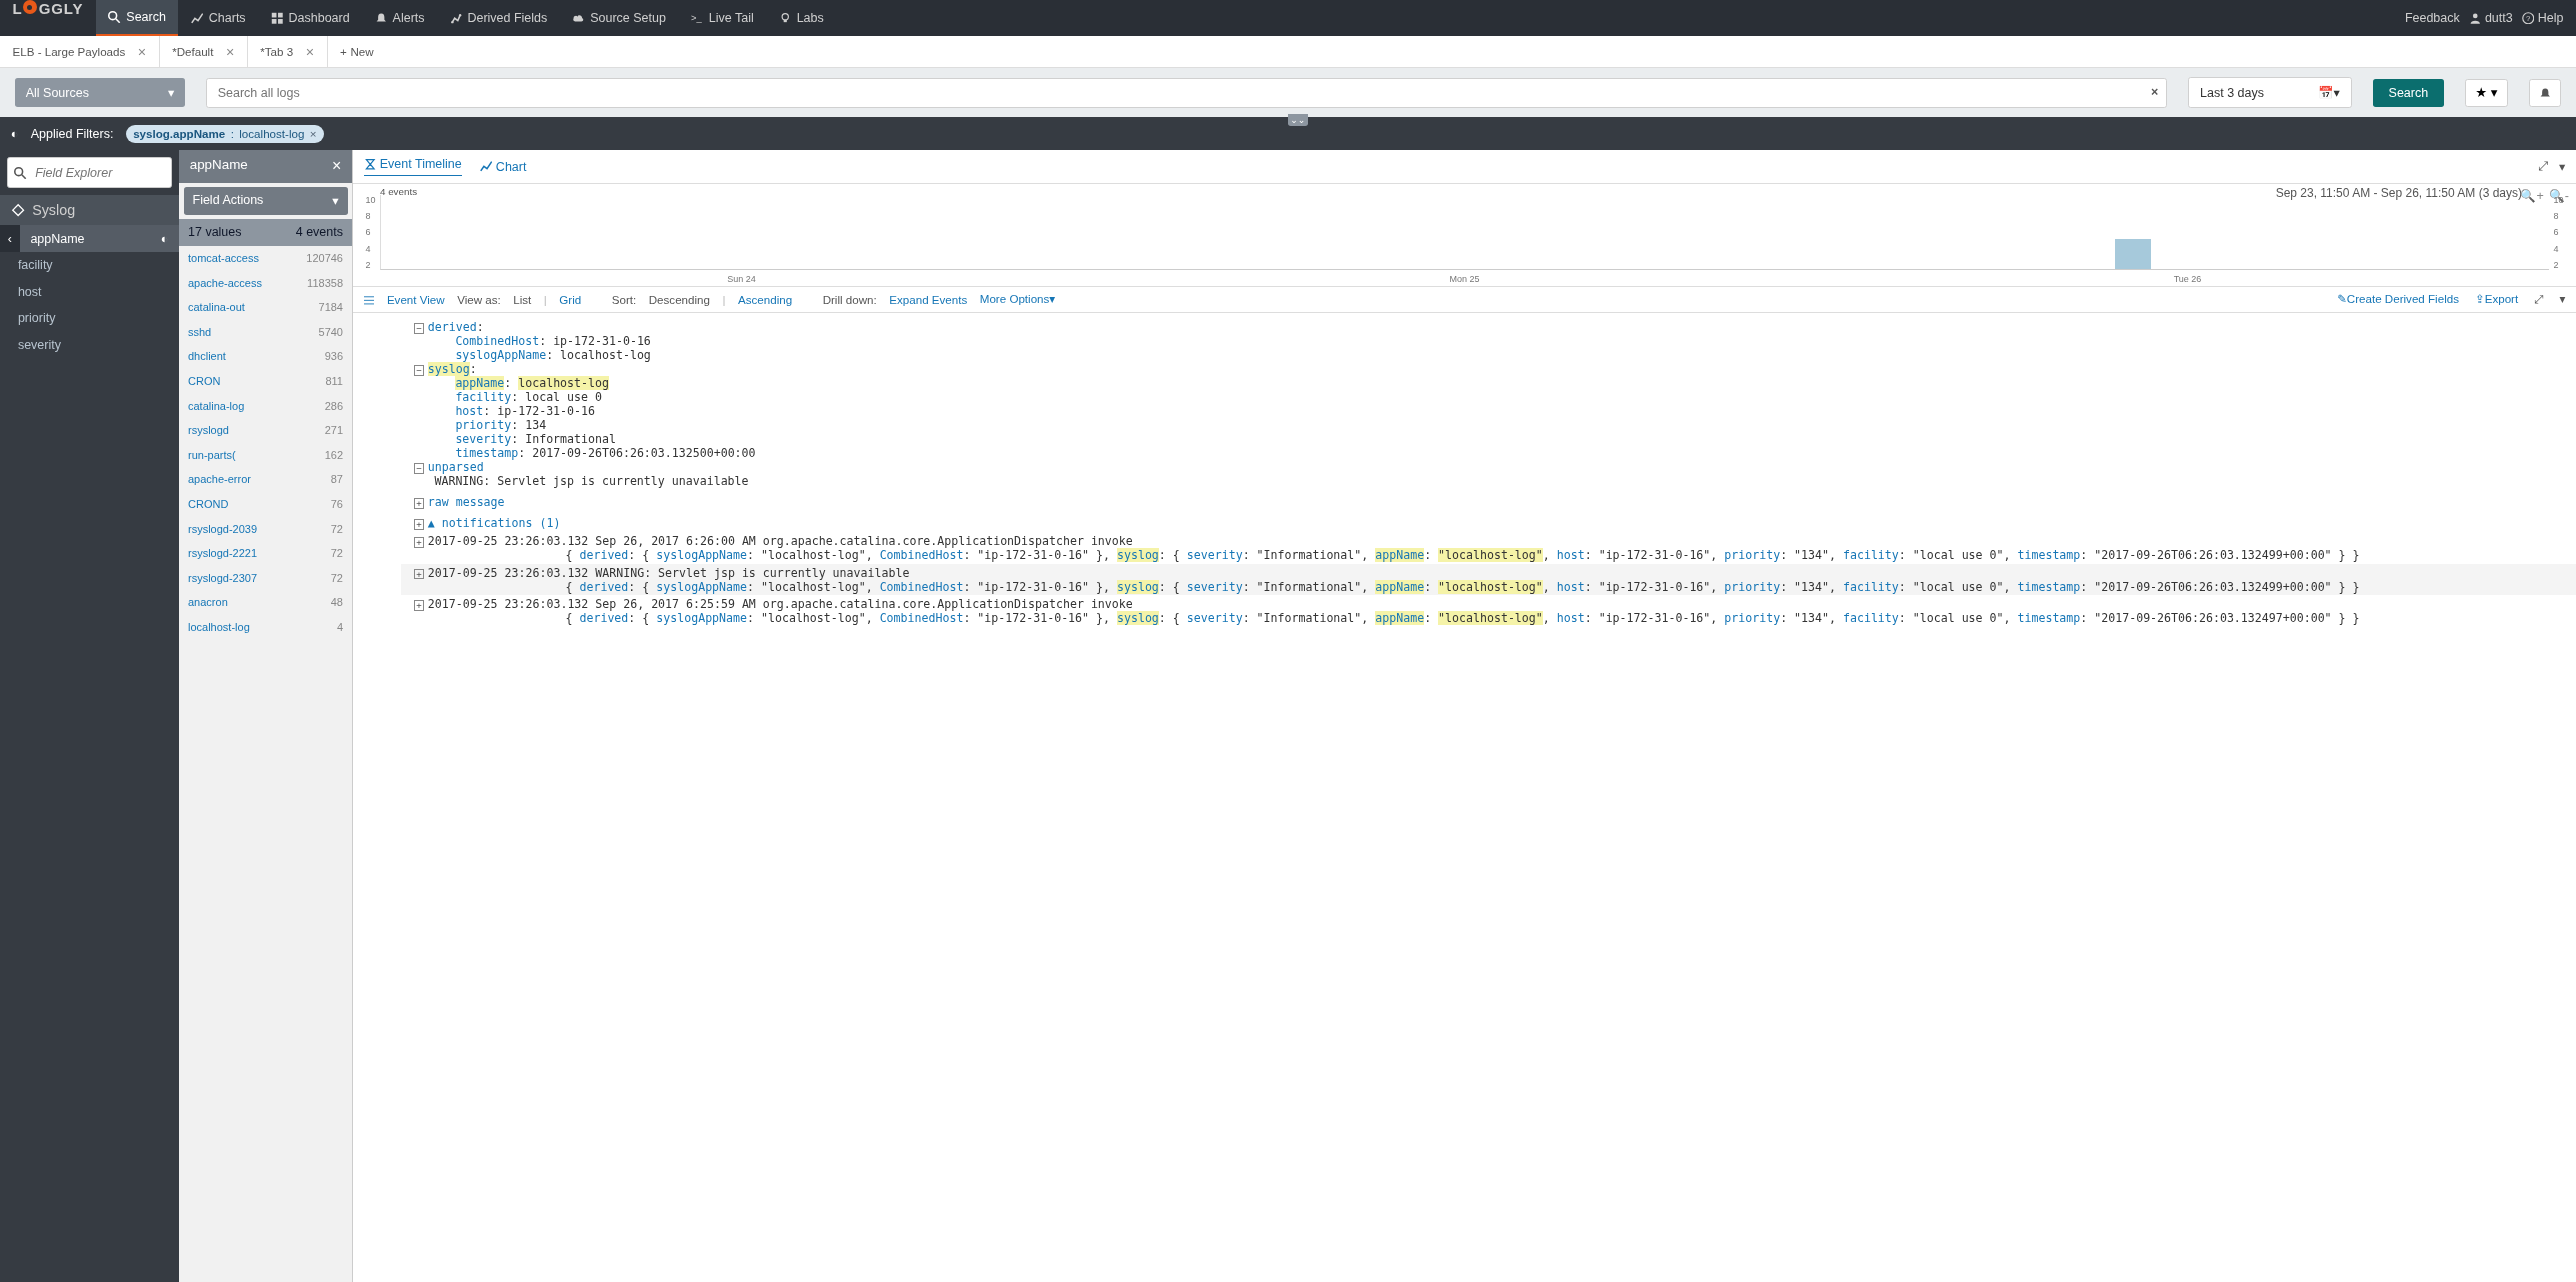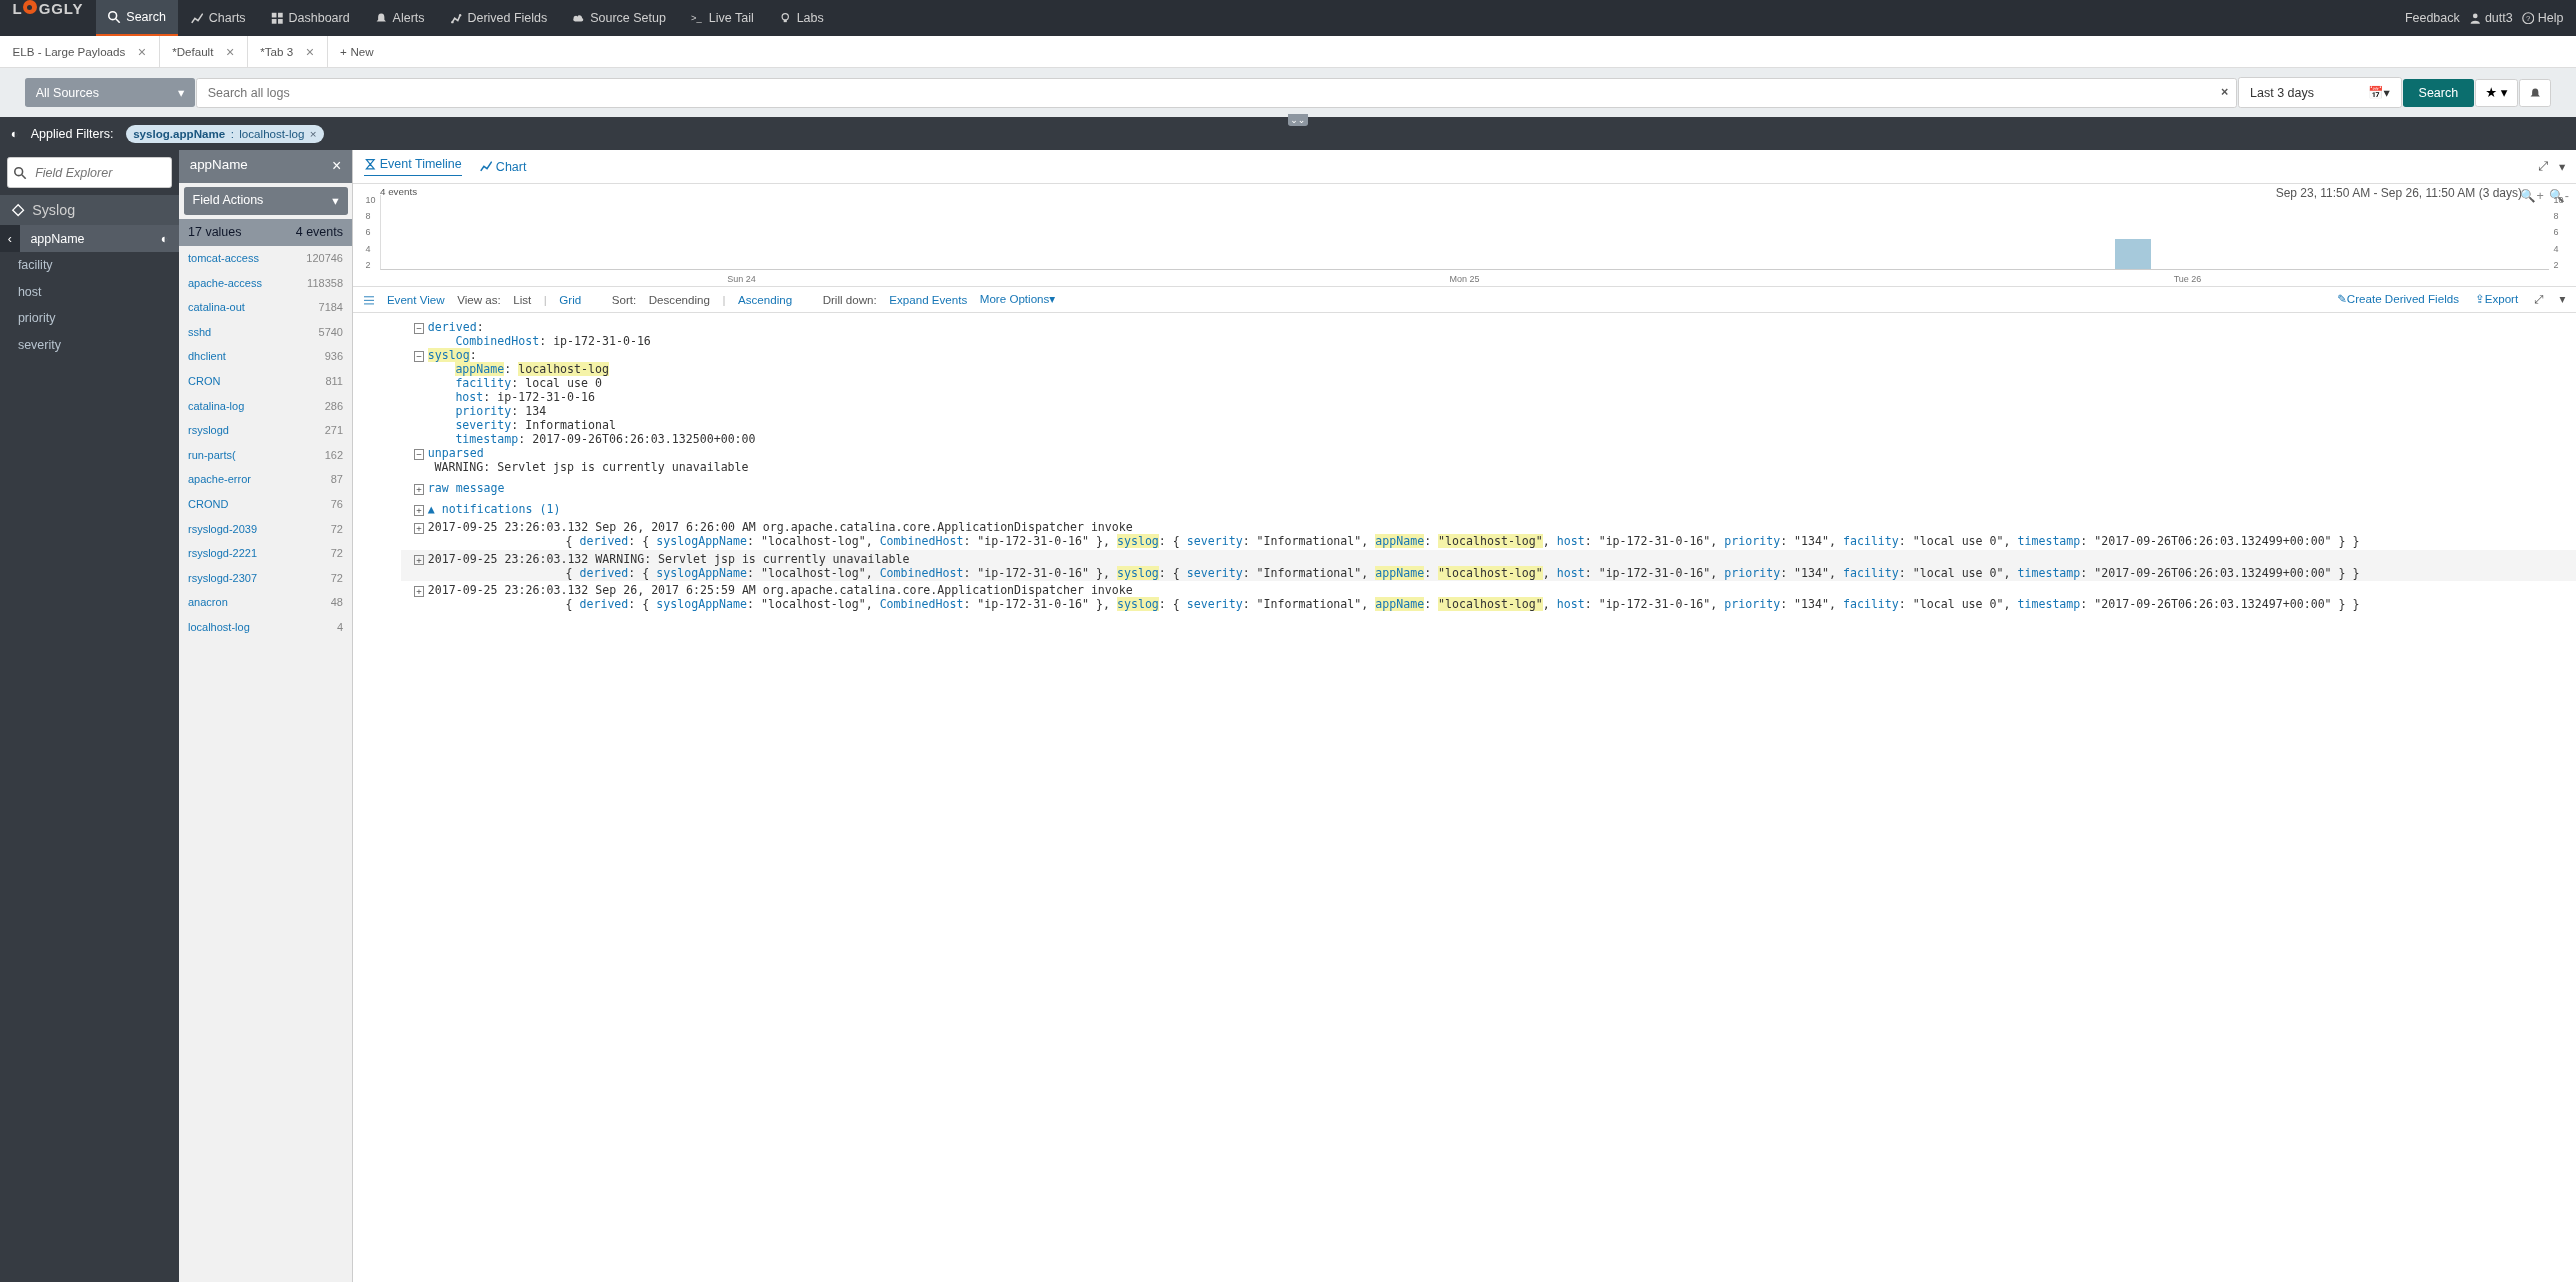--- a/index.html
+++ b/index.html
@@ -16,21 +16,21 @@
 .nav-spacer { flex: 1; }
 .nav-right { display: flex; align-items: center; gap: 9px; padding-right: 12.5px; }
 
 
 .tabstrip { background: #fff; border-bottom: 0.9px solid #ddd; height: 32px; display: flex; align-items: stretch; }
 .tab { padding: 0 12.5px; display: flex; align-items: center; gap: 12.5px; border-right: 0.9px solid #ddd; cursor: pointer; color: #555; font-size: 11.6px; }
 .tab-close { color: #888; cursor: pointer; font-size: 14.3px; }
 .tab-new { padding: 0 12.5px; display: flex; align-items: center; gap: 3.6px; cursor: pointer; color: #555; font-size: 11.6px; }
 
 
-.searchrow { background: #eaedef; padding: 9px 25px; display: flex; gap: 1px; align-items: center; position: relative;}
+.searchrow { background: #eaedef; padding: 9px 15px; display: flex; gap: 21px; align-items: center; position: relative;}
 .sources-dd { background: #8d96a0; color: #fff; padding: 7.2px 10.7px; border-radius: 2.7px; display: flex; align-items: center; gap: 5.4px; cursor: pointer; min-width: 170px; justify-content: space-between; }
 .search-input-wrap { flex: 1; position: relative; }
 .search-input { width: 100%; padding: 7.2px 27px 7.2px 10.7px; border: 0.9px solid #d0d0d0; border-radius: 2.7px; font-size: 12.5px; }
 .search-clear { position: absolute; right: 9px; top: 7.2px; cursor: pointer; color: #555; font-weight: bold; }
 .time-dd { background: #fff; border: 0.9px solid #d0d0d0; padding: 7.2px 10.7px; border-radius: 2.7px; cursor: pointer; display: flex; align-items: center; gap: 54px; }
 .search-btn { background: #0b6e6e; color: #fff; border: none; padding: 7.2px 16px; border-radius: 2.7px; cursor: pointer; font-size: 12.5px; }
 .star-btn, .bell-btn { background: #fff; border: 0.9px solid #d0d0d0; padding: 5.4px 9px; border-radius: 2.7px; cursor: pointer; }
 .expand-down { position:absolute; left:50%; bottom:-9px; background:#8d96a0; color:#fff; width:19.7px; height:12.5px; display:flex; align-items:center; justify-content:center; border-radius:0 0 2.7px 2.7px; font-size:9px; cursor:pointer;}
 
 
@@ -427,20 +427,21 @@
         <span class="et-link">⇪<span>Export</span></span>
         <span>⤢</span>
         <span>▾</span>
       </div>
     </div>
 
     <div class="events">
       <div class="ev-block">
         <div class="ev-line"><span class="tog">−</span><span class="kw">derived</span>:</div>
         <div class="ev-line">      <span class="kw">CombinedHost</span>: <span>ip-172-31-0-16</span></div>
+        <div class="ev-line">      <span class="kw">syslogAppName</span>: <span>localhost-log</span></div>
         <div class="ev-line"><span class="tog">−</span><span class="kw hi">syslog</span>:</div>
         <div class="ev-line">      <span class="kw hi">appName</span>: <span class="hi">localhost-log</span></div>
         <div class="ev-line">      <span class="kw">facility</span>: <span>local use 0</span></div>
         <div class="ev-line">      <span class="kw">host</span>: <span>ip-172-31-0-16</span></div>
         <div class="ev-line">      <span class="kw">priority</span>: <span>134</span></div>
         <div class="ev-line">      <span class="kw">severity</span>: <span>Informational</span></div>
         <div class="ev-line">      <span class="kw">timestamp</span>: <span>2017-09-26T06:26:03.132500+00:00</span></div>
         <div class="ev-line"><span class="tog">−</span><span class="kw">unparsed</span></div>
         <div class="ev-line">   <span>WARNING: Servlet jsp is currently unavailable</span></div>
         <div class="ev-line" style="margin-top:7.2px"><span class="tog">+</span><span class="kw">raw message</span></div>

